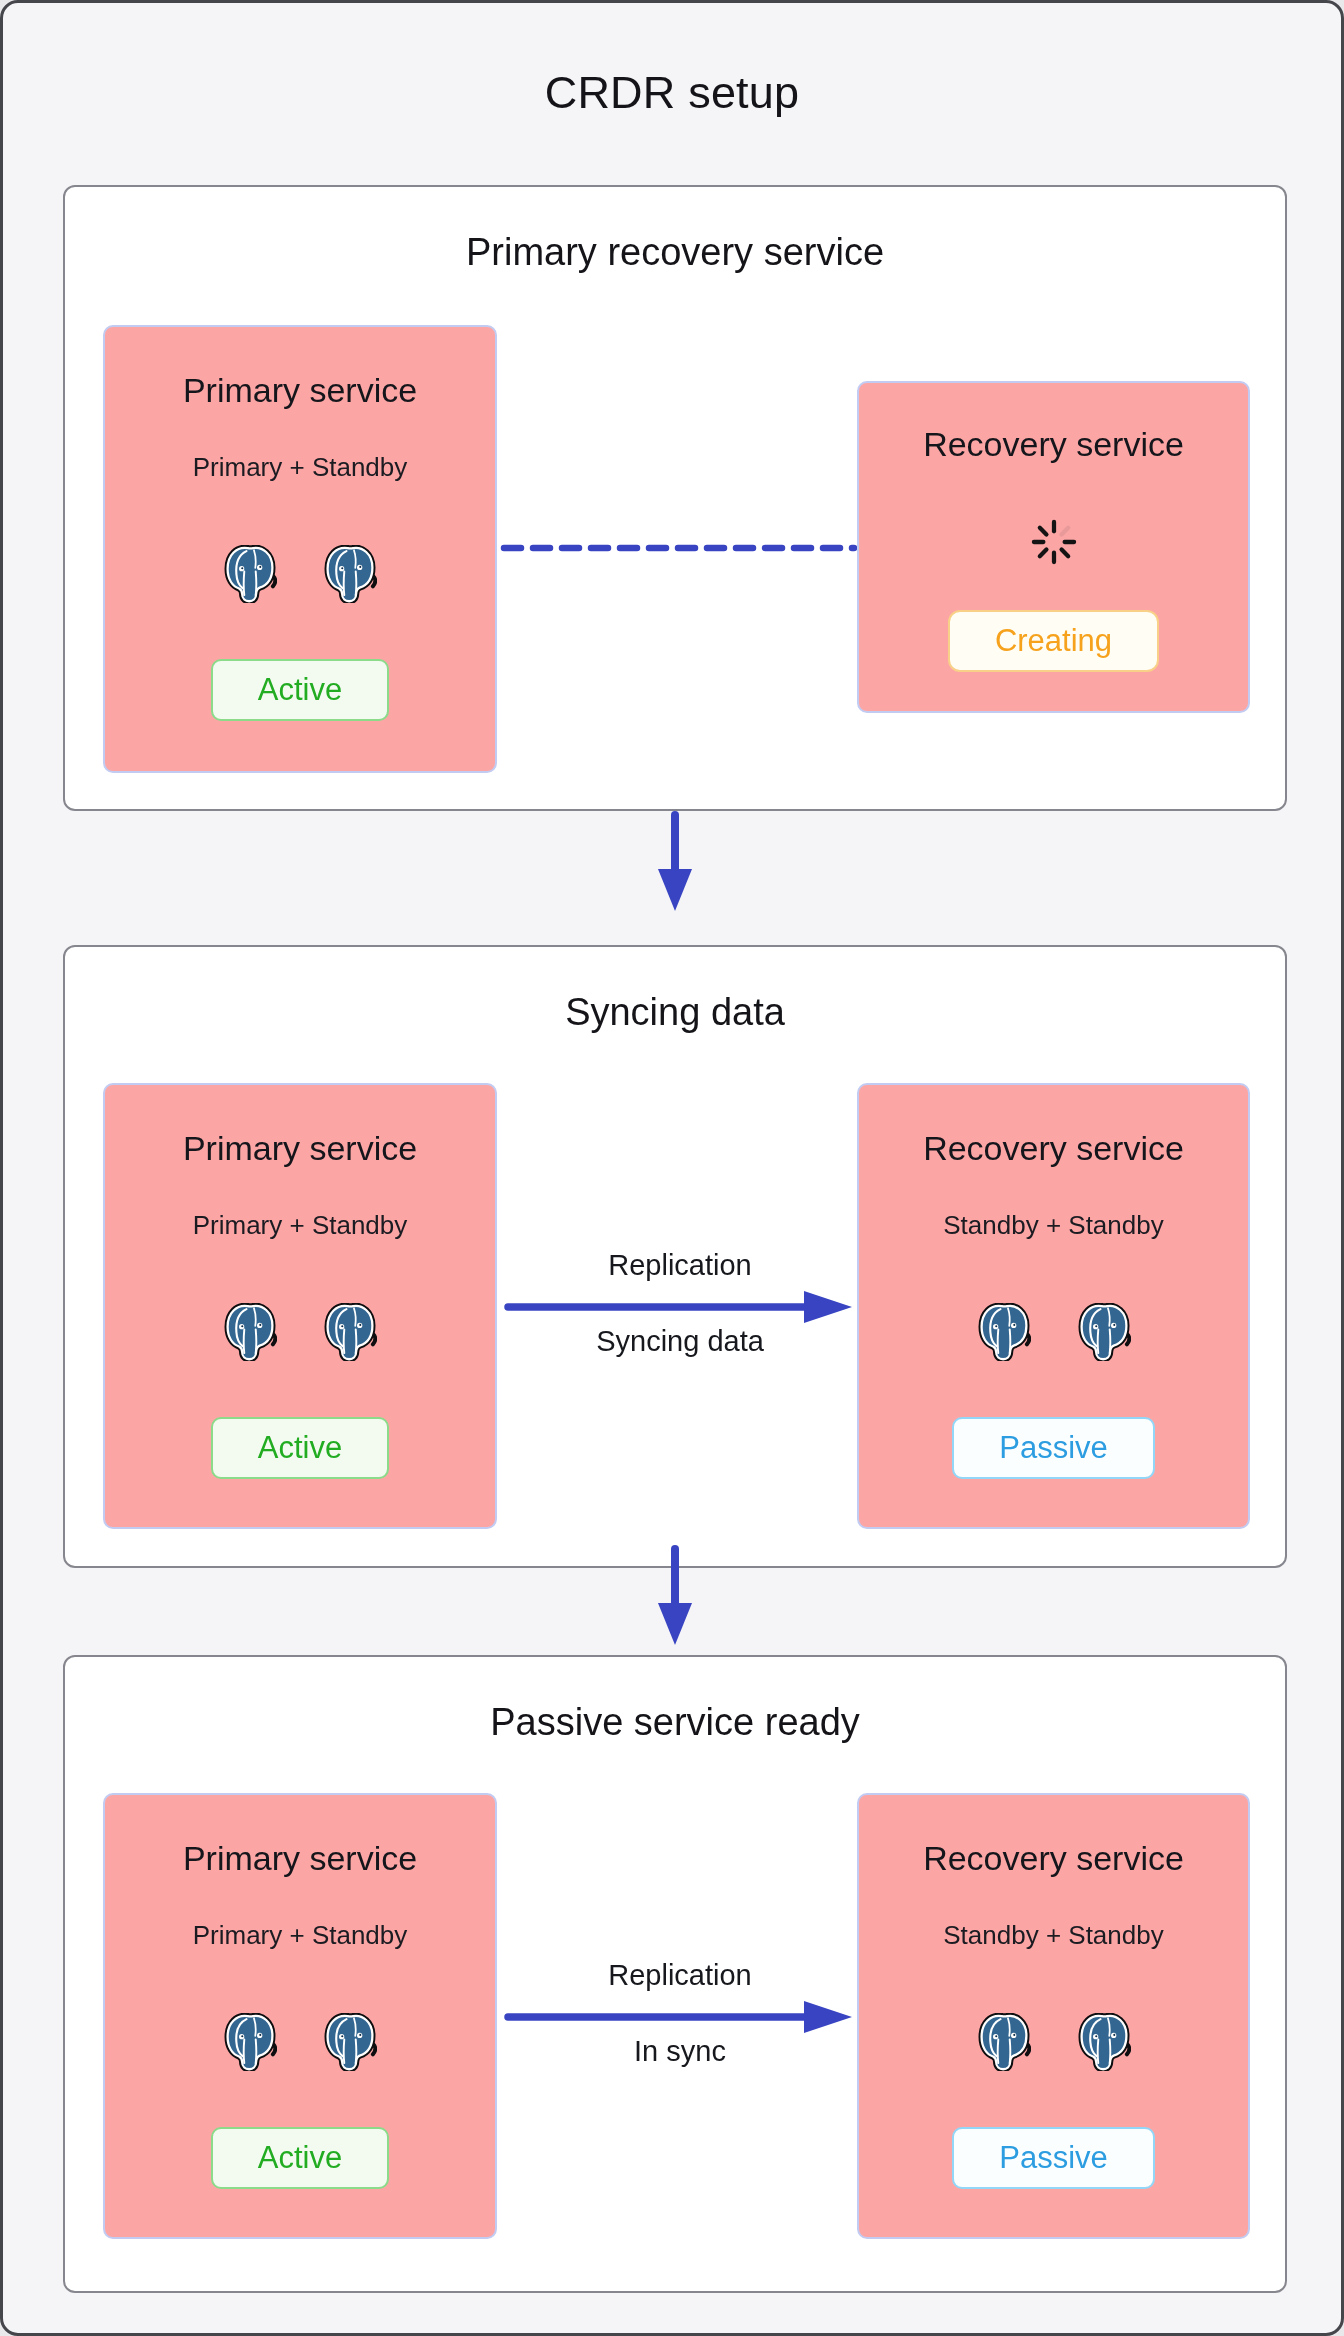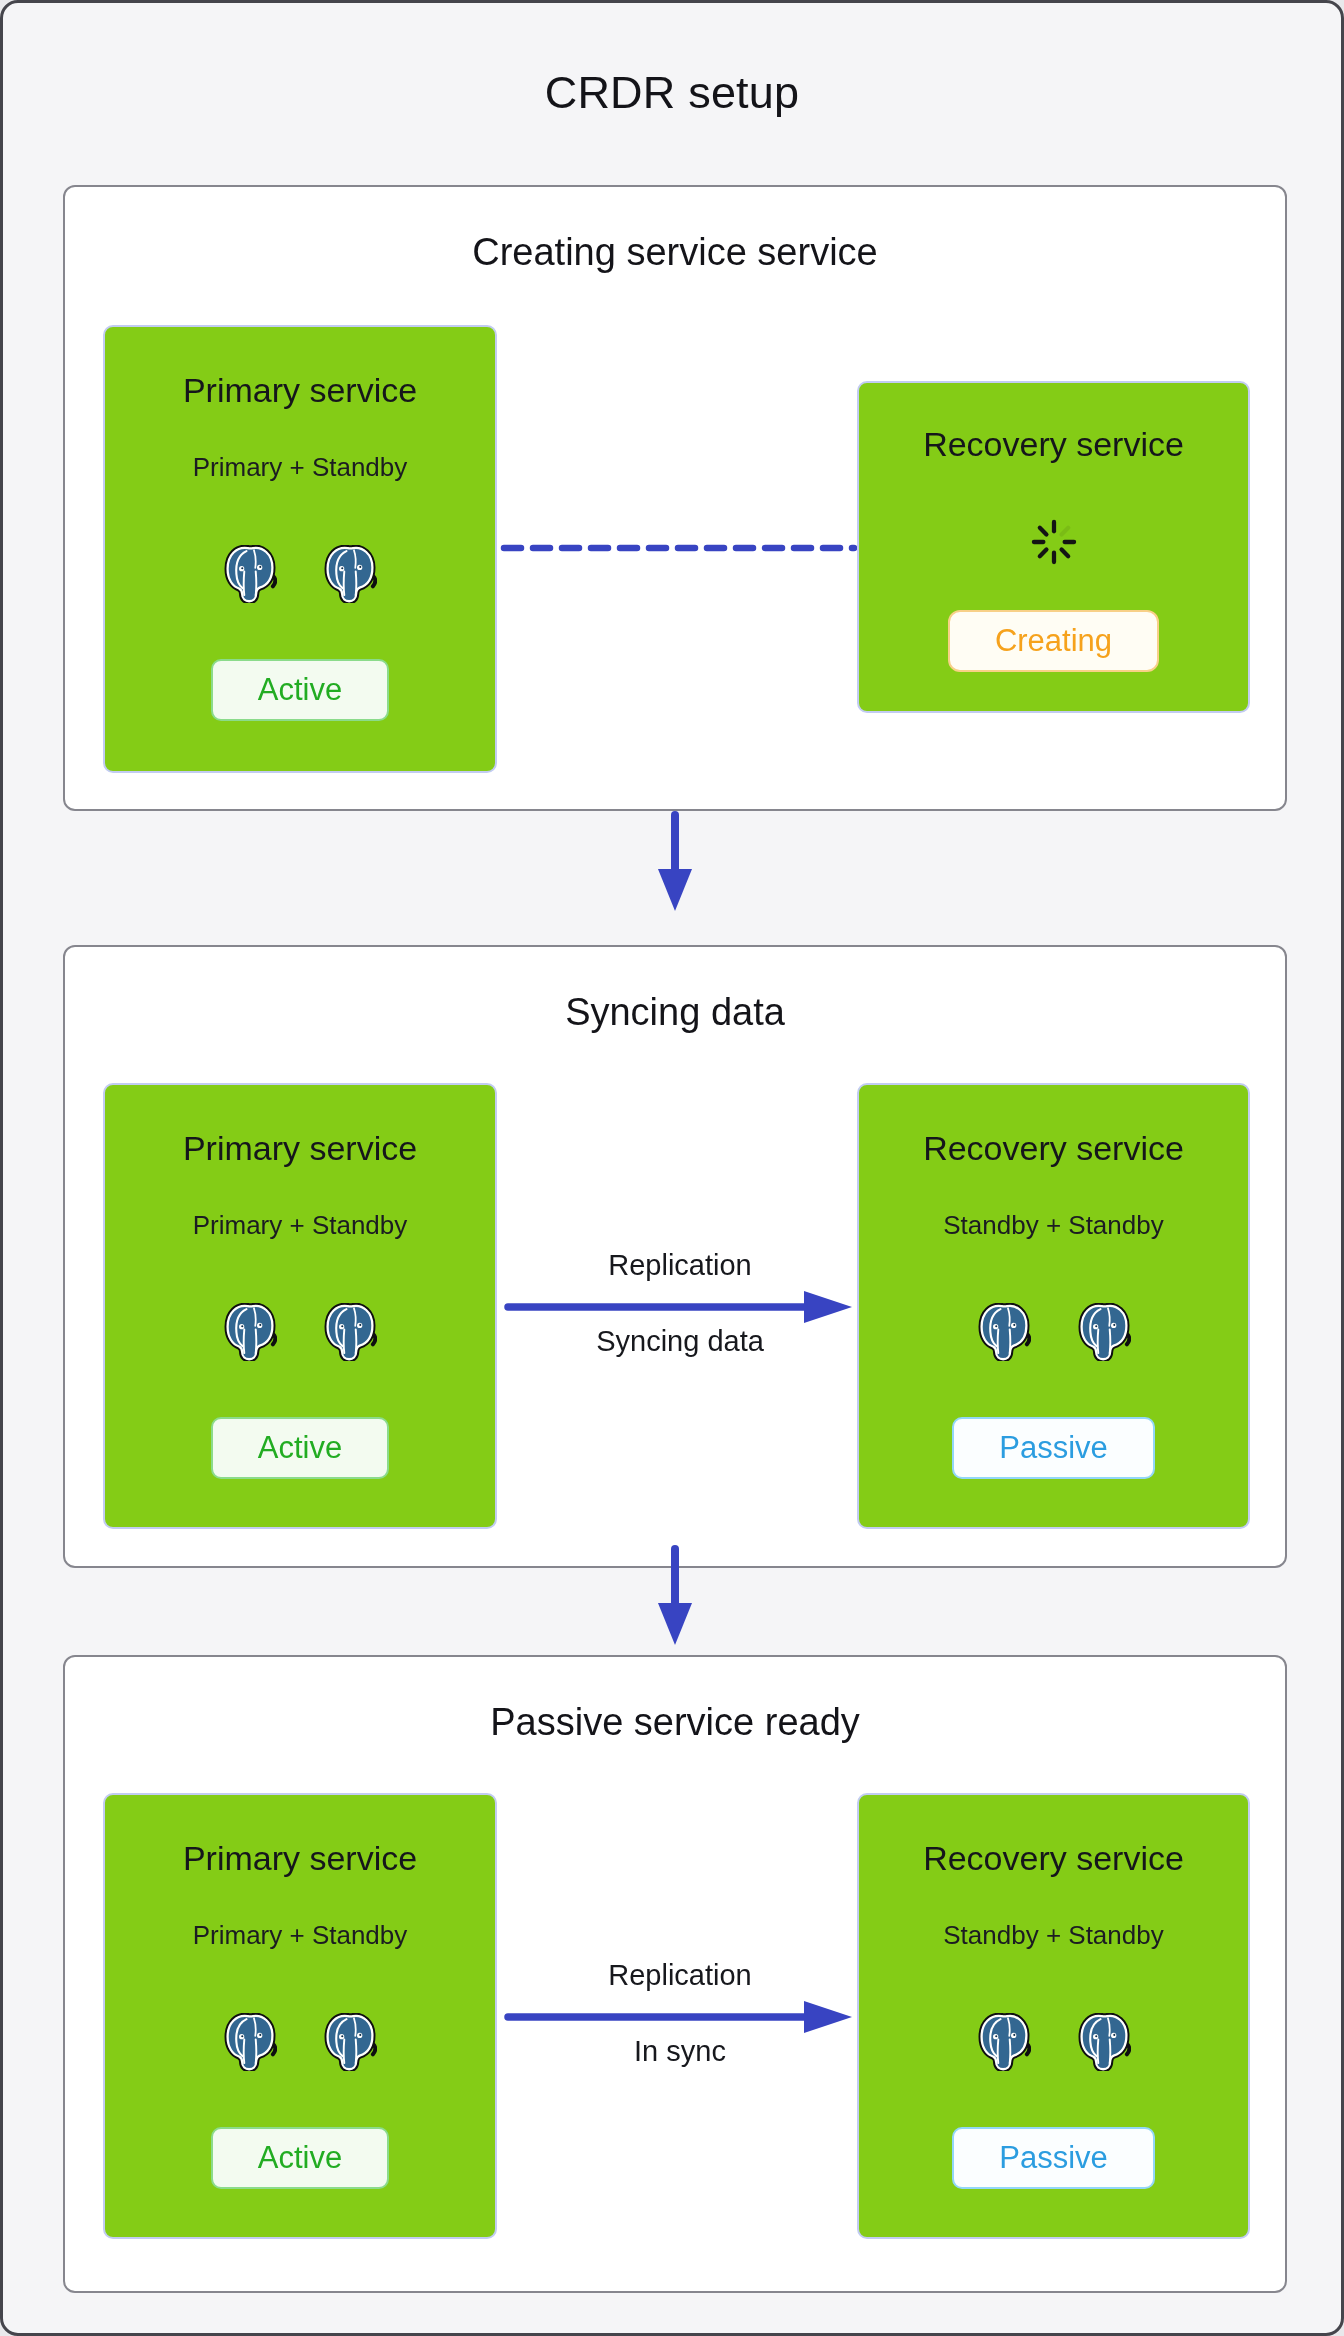--- a/index.html
+++ b/index.html
@@ -9,21 +9,21 @@
         border:3px solid #45454c;border-radius:18px;overflow:hidden;}
   .page-title{position:absolute;top:64px;left:0;width:100%;text-align:center;
         font-size:45px;font-weight:500;letter-spacing:.2px;color:#141419;}
   .stage{position:absolute;left:60px;width:1224px;background:#ffffff;
         border:2px solid #86868e;border-radius:12px;}
   #s1{top:182px;height:626px;}
   #s2{top:918px;height:623px;margin-top:24px;}
   #s3{top:1652px;height:638px;}
   .stage-title{position:absolute;top:44px;left:0;width:100%;text-align:center;
         font-size:38px;font-weight:500;color:#141419;}
-  .card{position:absolute;background:#84cc16;border:2px solid #c2ccf2;border-radius:10px;
+  .card{position:absolute;background:#fca5a5;border:2px solid #c2ccf2;border-radius:10px;
         text-align:center;}
   .card.primary{left:38px;width:394px;}
   .card.recovery{left:792px;width:393px;}
   #s1 .card.primary{top:138px;height:448px;}
   #s1 .card.recovery{top:194px;height:332px;}
   #s2 .card.primary,#s3 .card.primary{top:136px;height:446px;}
   #s2 .card.recovery,#s3 .card.recovery{top:136px;height:446px;}
   .card-title{margin-top:44px;font-size:34px;font-weight:500;color:#15161b;}
   #s1 .card.recovery .card-title{margin-top:42px;}
   .card-subtitle{margin-top:42px;font-size:26px;font-weight:400;color:#1b1c22;}
@@ -82,21 +82,21 @@
       <line x1="24" y1="4" x2="24" y2="62" stroke="#3844c2" stroke-width="8" stroke-linecap="round"></line>
       <path d="M7 58 L41 58 L24 100 Z" fill="#3844c2"></path>
     </g>
   </defs>
 </svg>
 
 <div class="page">
   <div class="page-title">CRDR setup</div>
 
   <div class="stage" id="s1">
-    <div class="stage-title">Creating service service</div>
+    <div class="stage-title">Primary recovery service</div>
 
     <div class="card primary">
       <div class="card-title">Primary service</div>
       <div class="card-subtitle">Primary + Standby</div>
       <div class="pg-row">
         <svg class="pg" viewBox="0 0 60 66">
             <use href="#pg-elephant"></use>
           </svg>
         <svg class="pg" viewBox="0 0 60 66">
             <use href="#pg-elephant"></use>

